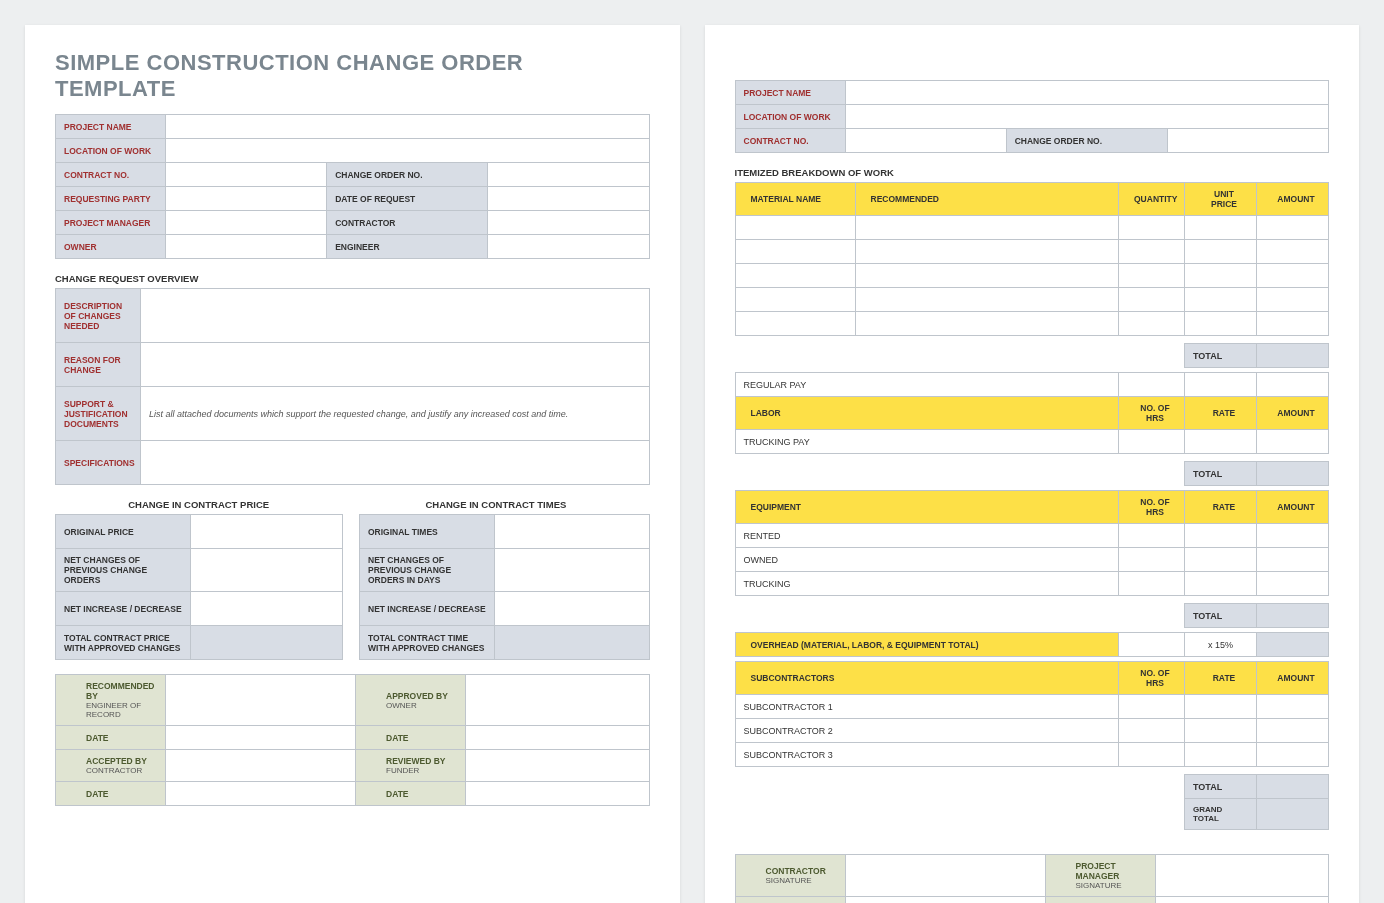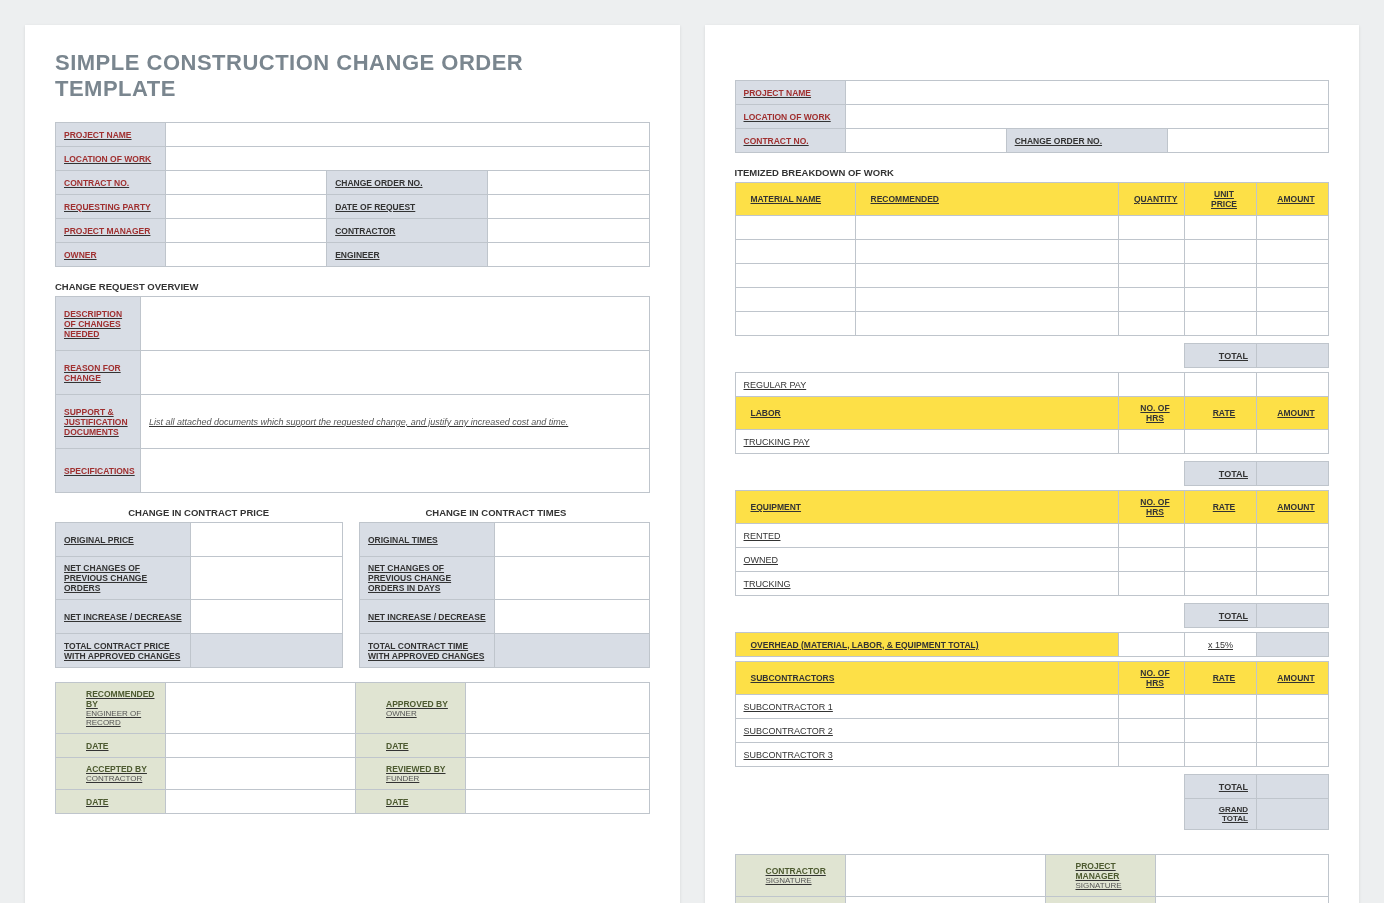--- a/index.html
+++ b/index.html
@@ -16,27 +16,26 @@
     background: #fff;
     flex: 1;
     padding: 25px 30px;
     box-shadow: 0 1px 3px rgba(0,0,0,.1);
   }
   h1 {
     font-size: 22px;
     font-weight: 700;
     color: #7a868f;
     letter-spacing: .5px;
-    margin-bottom: 20px;
+    margin-bottom: 12px;
   }
   table {
     width: 100%;
     border-collapse: collapse;
     table-layout: fixed;
-    text-decoration: underline;
   }
   td {
     border: 1px solid #bfc5cc;
     padding: 6px 8px;
     font-size: 9px;
     vertical-align: middle;
     height: 24px;
     background: #fff;
   }
   td.lbl {
@@ -53,21 +52,21 @@
     color: #333;
     padding-left: 15px;
   }
   td.green { background: #e0e4d2; color: #4d5a30; font-weight: bold; font-size: 8.5px; padding-left: 30px;}
   td.note { font-style: italic; color: #555; vertical-align: top; }
   td.tall { height: 54px; vertical-align: middle;}
   td.tall2 { height: 44px; }
   td.gap { border:none; background:transparent; height:8px; padding:0;}
   td.noborder { border:none; background:transparent; }
   td.ctr { text-align:center; }
-  td.totlbl { background:#d8dde5; font-weight:bold; text-align:right;}
+  td.totlbl { background:#d8dde5; font-weight:bold; text-align:left;}
   .section-title {
     font-weight: bold;
     font-size: 9.5px;
     margin: 14px 0 4px 0;
     display:block;
   }
   .dual-col-title {
     display:flex;
     margin: 14px 0 4px 0;
     font-weight:bold;

